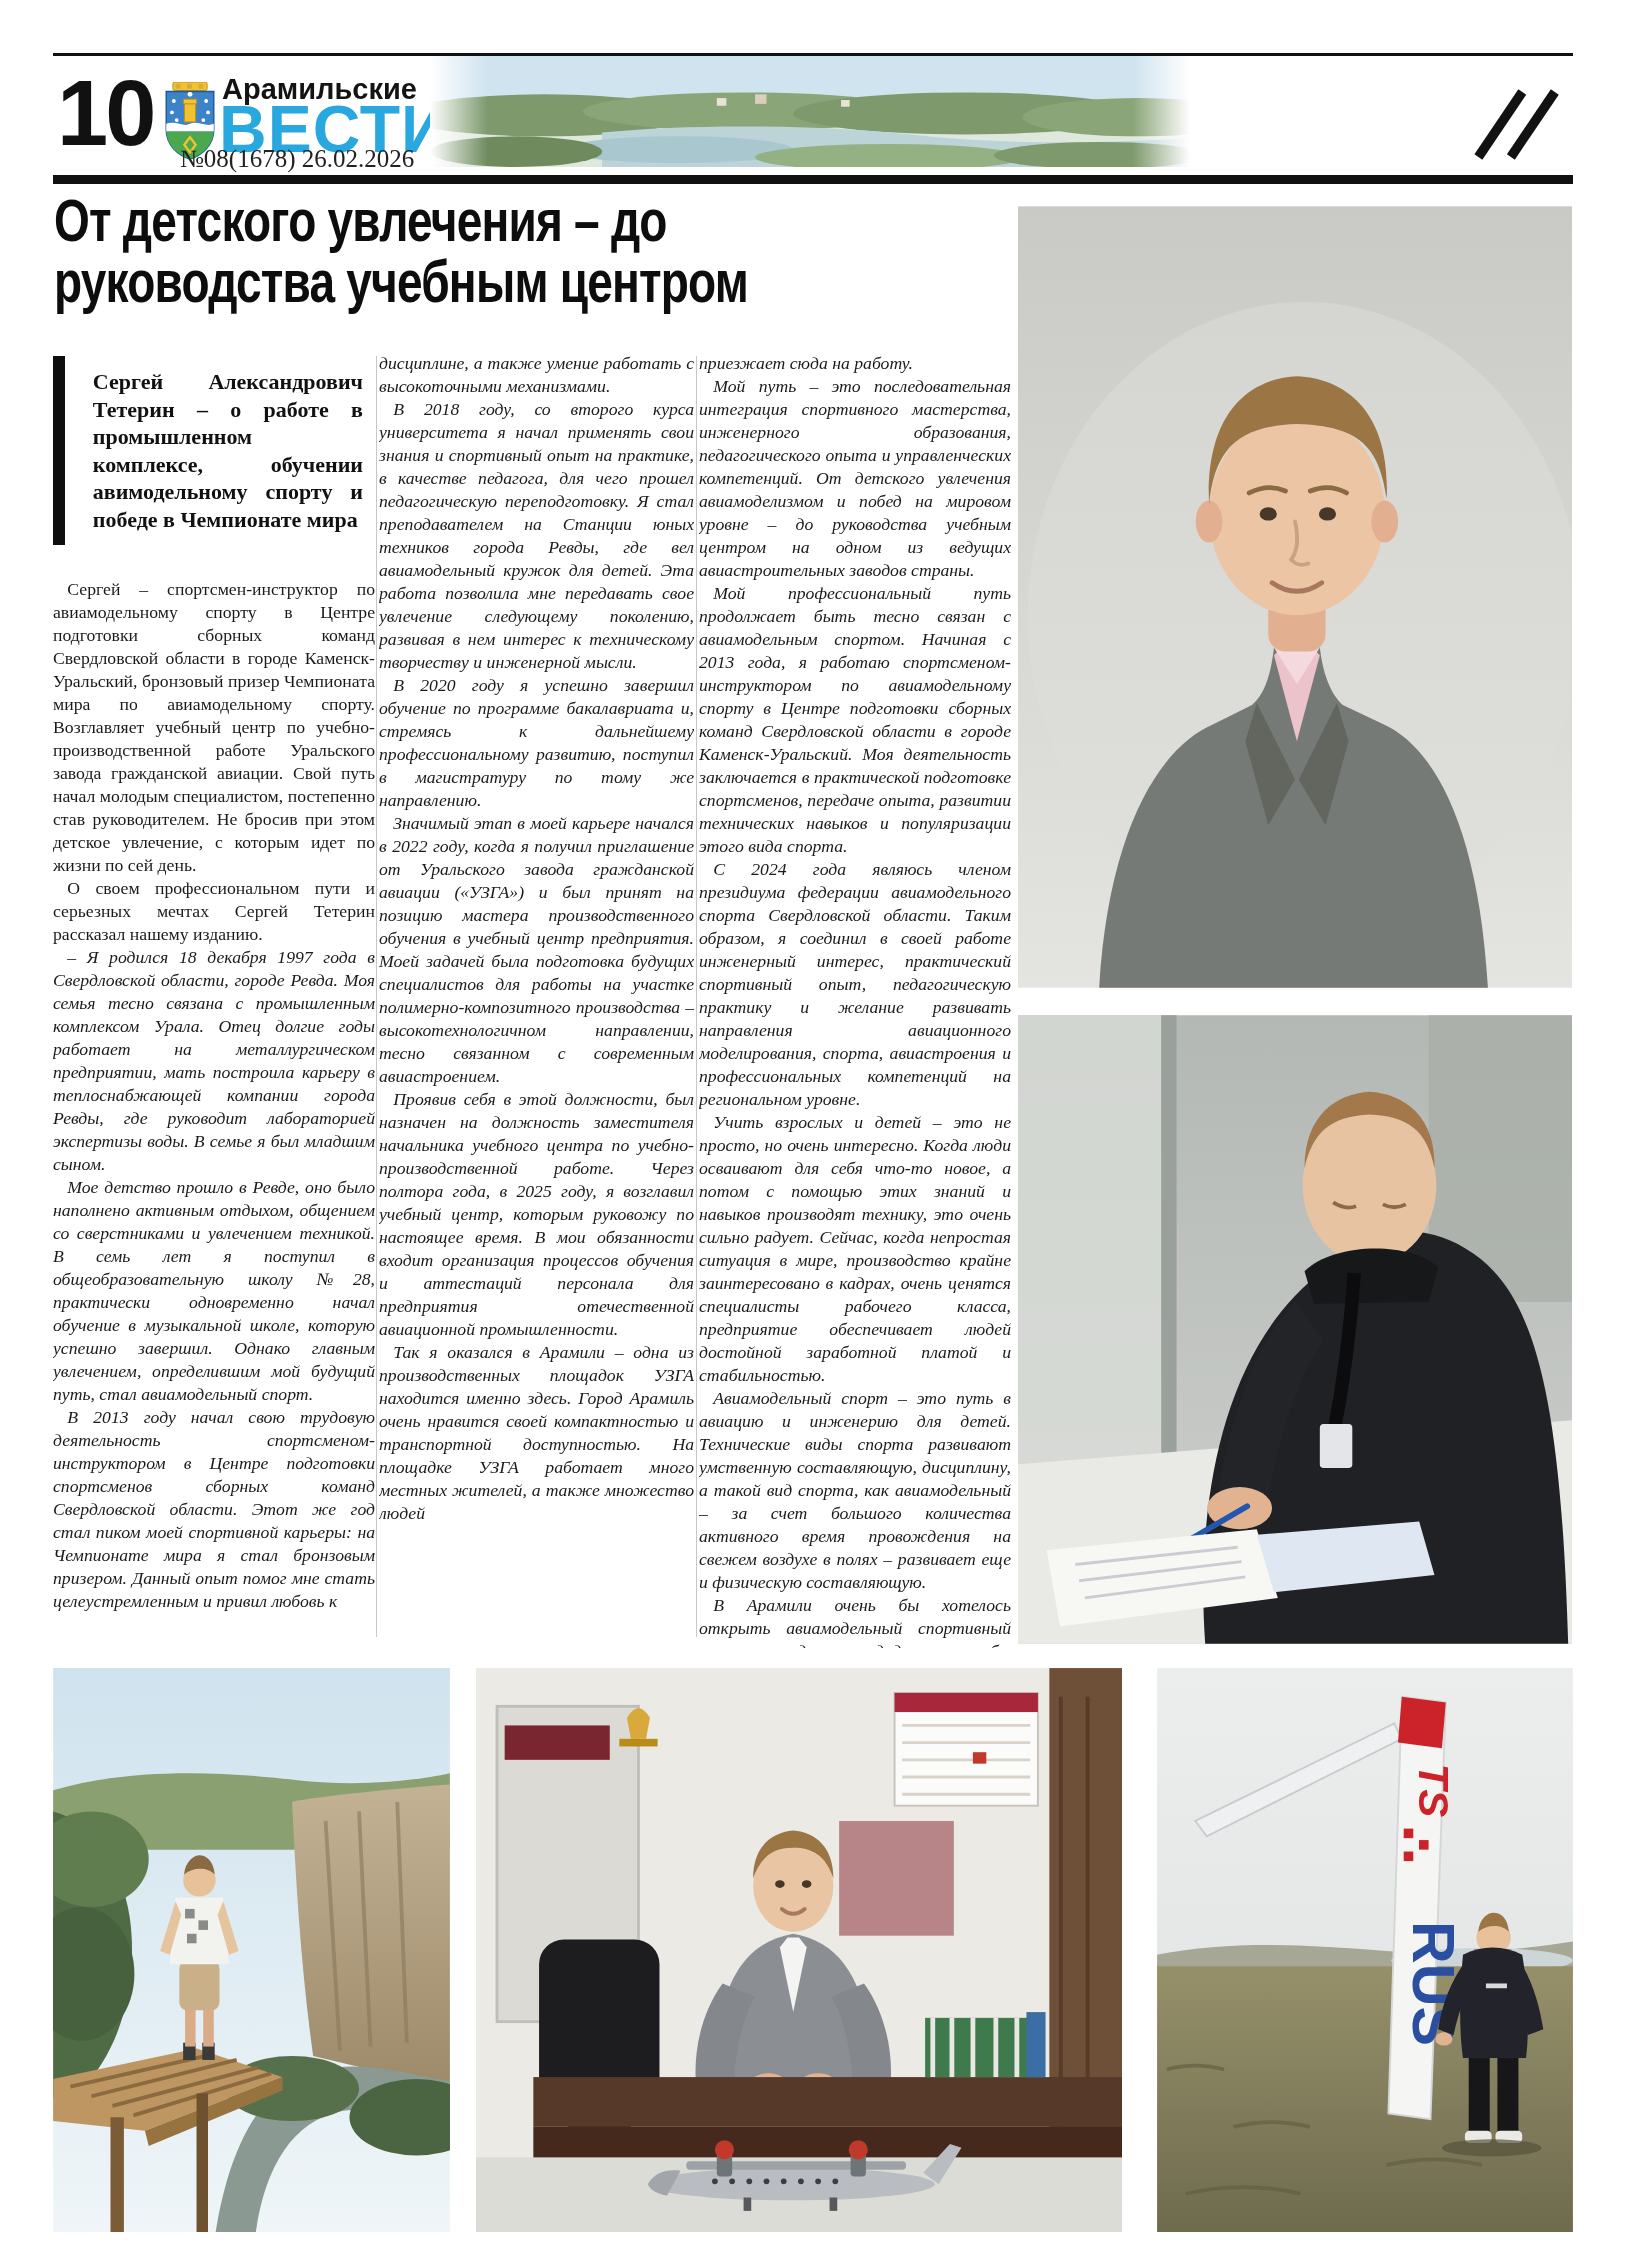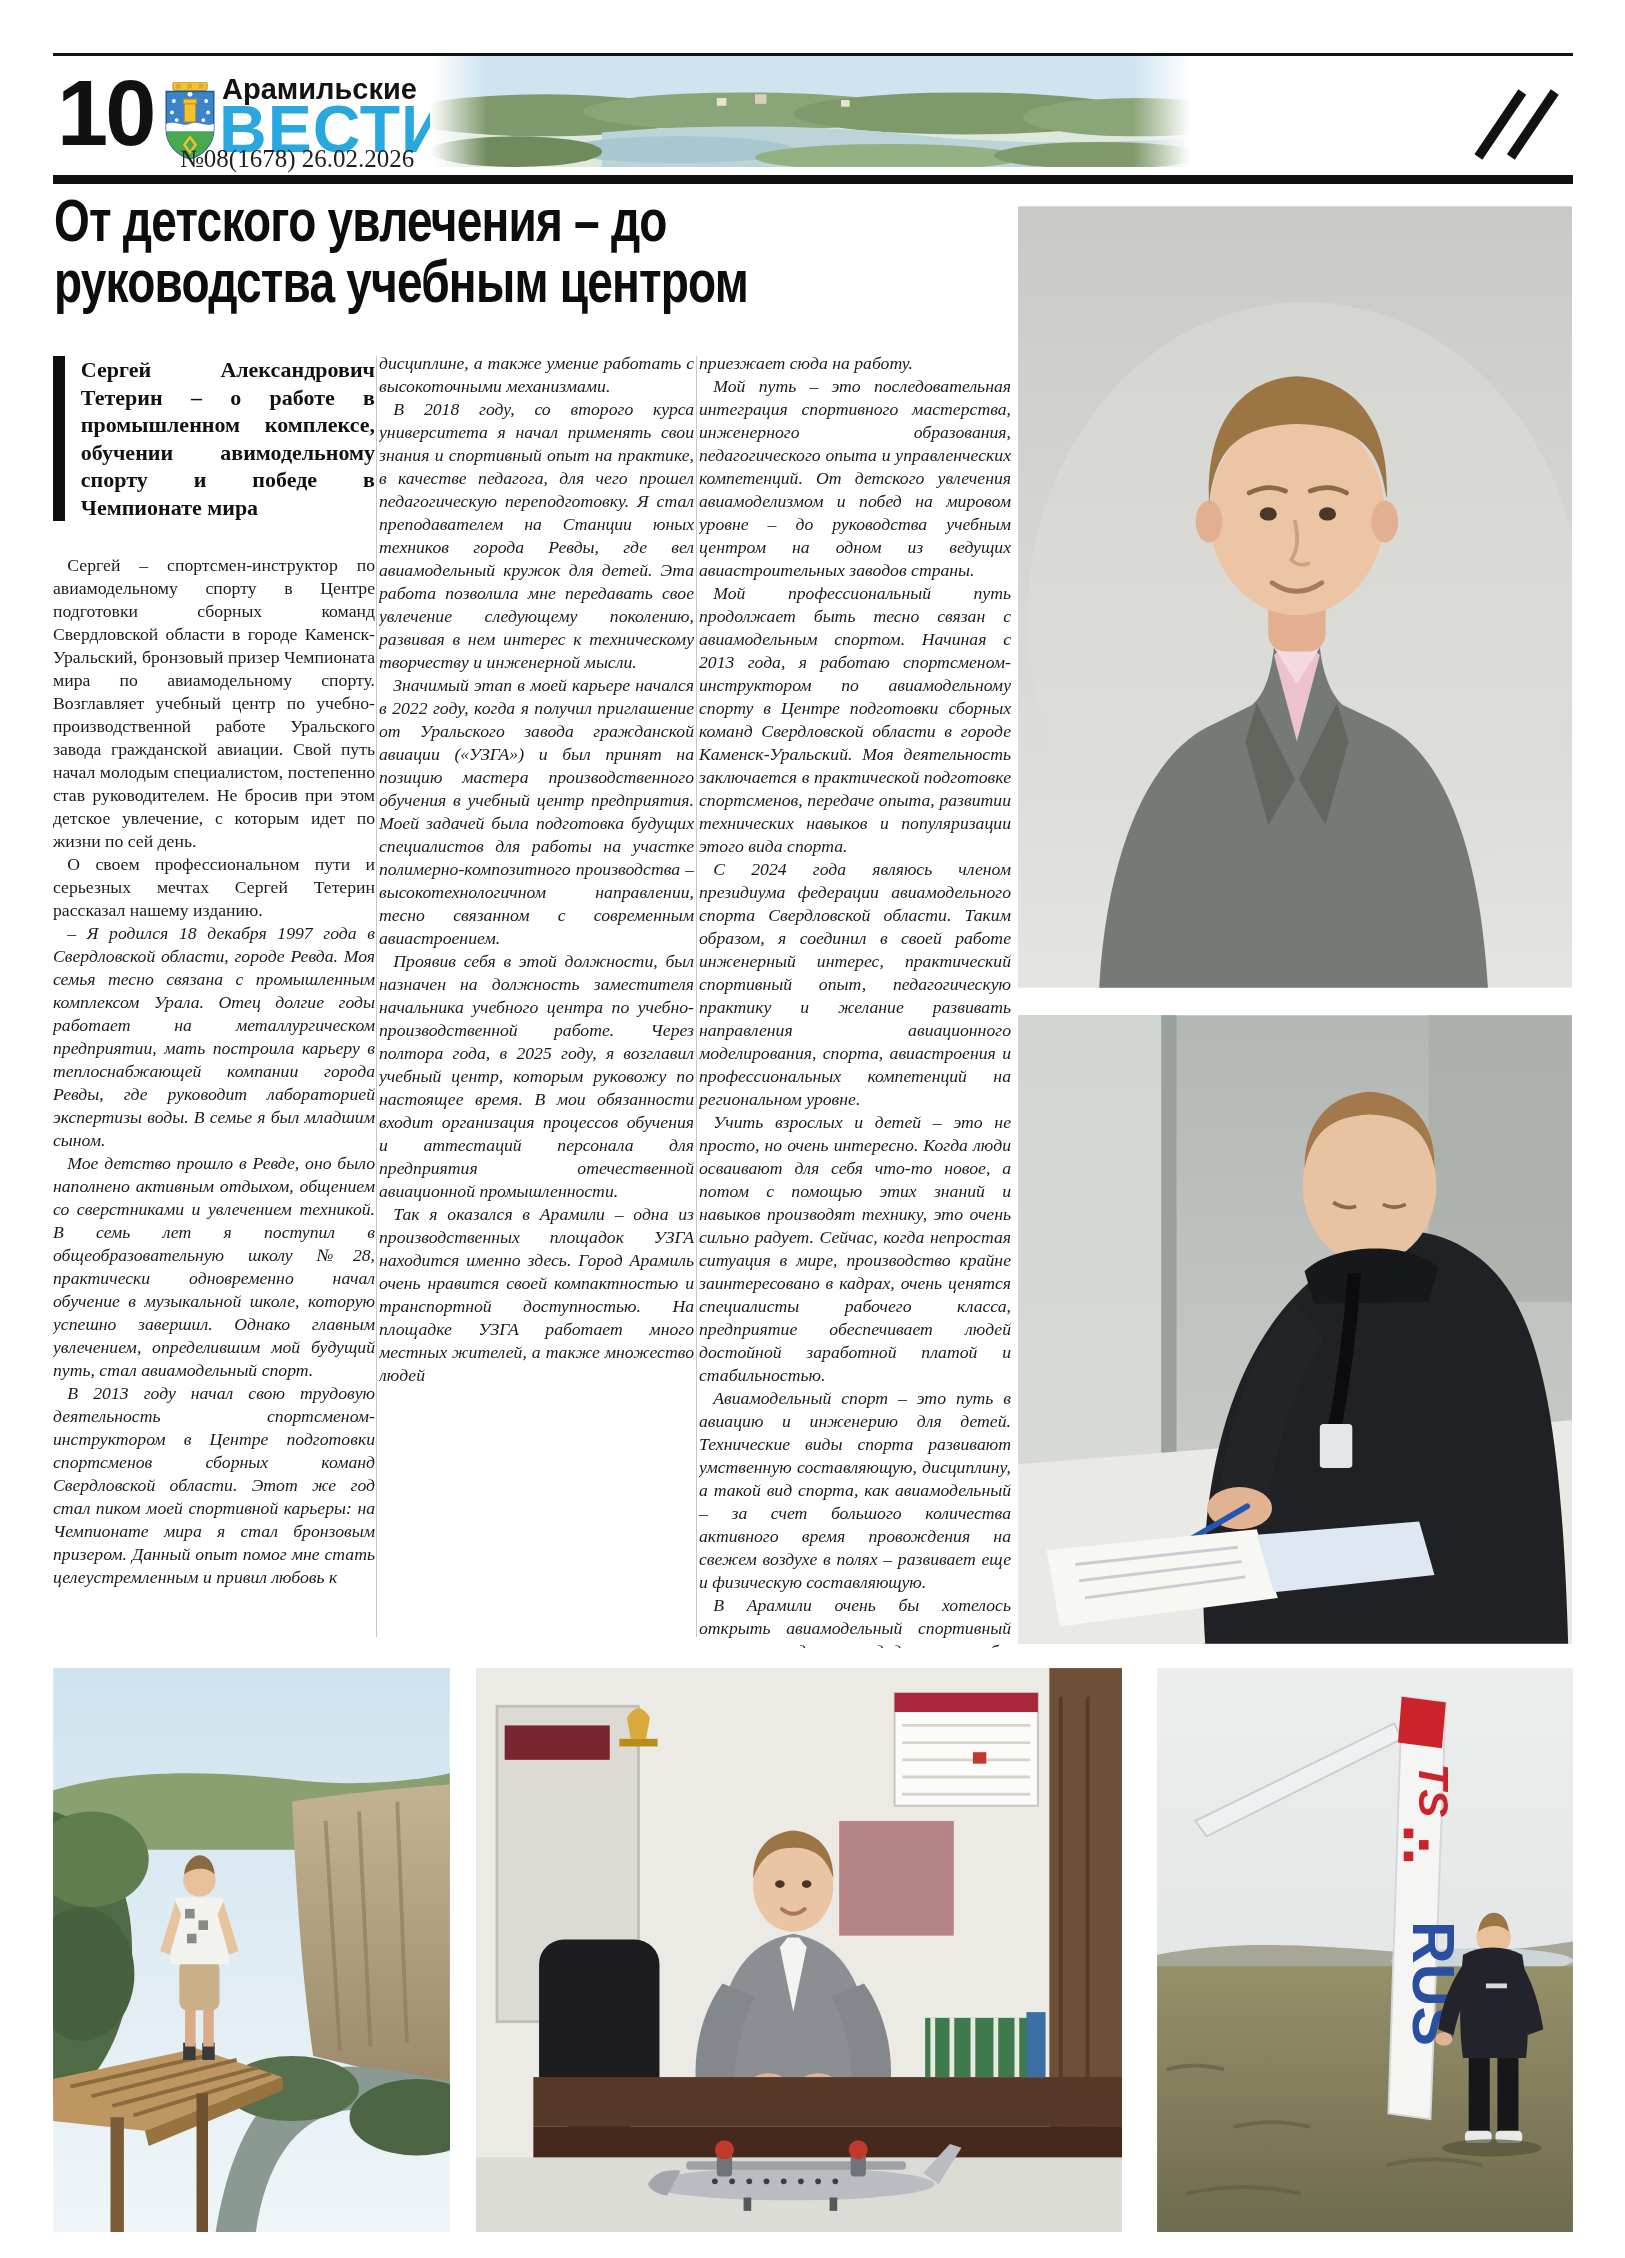--- a/index.html
+++ b/index.html
@@ -25,21 +25,21 @@
             transform:scaleX(.78);transform-origin:left top;white-space:nowrap;}
   
   .col{position:absolute;top:352px;overflow:hidden;}
   .col1{left:53px;top:356px;width:322px;height:1287px;}
   .col2{left:379px;width:315px;height:1296px;}
   .col3{left:699px;width:312px;height:1296px;}
   .colrule{position:absolute;top:356px;width:1px;height:1281px;background:#c7c7c7;}
   .r1{left:376px;} .r2{left:696px;}
   .lede{display:flex;margin-bottom:32.5px;}
   .lede-bar{flex:none;width:11.5px;background:#0e0e0e;margin-right:16.3px;}
-  .lede p{margin:0;font-weight:bold;font-size:22px;line-height:1.25;text-align:justify;color:#111;}
+  .lede p{margin:12px;font-weight:bold;font-size:22px;line-height:1.25;text-align:justify;color:#111;}
   .para{margin:0;font-size:17.7px;line-height:23px;text-align:justify;text-indent:14.3px;}
   .para.italic{font-style:italic;}
   .para.noindent{text-indent:0;}
   
   figure{margin:0;position:absolute;}
   figure svg{display:block;}
   .ph-portrait{left:1018px;top:206px;}
   .ph-desk{left:1018px;top:1015px;}
   .ph-cliff{left:53px;top:1668px;}
   .ph-office{left:476px;top:1668px;}
@@ -132,20 +132,21 @@
         <p class="para">Сергей – спортсмен-инструктор по авиамодельному спорту в Центре подготовки сборных команд Свердловской области в городе Каменск-Уральский, бронзовый призер Чемпионата мира по авиамодельному спорту. Возглавляет учебный центр по учебно-производственной работе Уральского завода гражданской авиации. Свой путь начал молодым специалистом, постепенно став руководителем. Не бросив при этом детское увлечение, с которым идет по жизни по сей день.</p>
         <p class="para">О своем профессиональном пути и серьезных мечтах Сергей Тетерин рассказал нашему изданию.</p>
         <p class="para italic">– Я родился 18 декабря 1997 года в Свердловской области, городе Ревда. Моя семья тесно связана с промышленным комплексом Урала. Отец долгие годы работает на металлургическом предприятии, мать построила карьеру в теплоснабжающей компании города Ревды, где руководит лабораторией экспертизы воды. В семье я был младшим сыном.</p>
         <p class="para italic">Мое детство прошло в Ревде, оно было наполнено активным отдыхом, общением со сверстниками и увлечением техникой. В семь лет я поступил в общеобразовательную школу №28, практически одновременно начал обучение в музыкальной школе, которую успешно завершил. Однако главным увлечением, определившим мой будущий путь, стал авиамодельный спорт.</p>
         <p class="para italic">В 2013 году начал свою трудовую деятельность спортсменом-инструктором в Центре подготовки спортсменов сборных команд Свердловской области. Этот же год стал пиком моей спортивной карьеры: на Чемпионате мира я стал бронзовым призером. Данный опыт помог мне стать целеустремленным и привил любовь к</p>
       </div>
   </div>
   <div class="col col2">
       <p class="para italic noindent">дисциплине, а также умение работать с высокоточными механизмами.</p>
       <p class="para italic">В 2018 году, со второго курса университета я начал применять свои знания и спортивный опыт на практике, в качестве педагога, для чего прошел педагогическую переподготовку. Я стал преподавателем на Станции юных техников города Ревды, где вел авиамодельный кружок для детей. Эта работа позволила мне передавать свое увлечение следующему поколению, развивая в нем интерес к техническому творчеству и инженерной мысли.</p>
+      <p class="para italic">В 2020 году я успешно завершил обучение по программе бакалавриата и, стремясь к дальнейшему профессиональному развитию, поступил в магистратуру по тому же направлению.</p>
       <p class="para italic">Значимый этап в моей карьере начался в 2022 году, когда я получил приглашение от Уральского завода гражданской авиации («УЗГА») и был принят на позицию мастера производственного обучения в учебный центр предприятия. Моей задачей была подготовка будущих специалистов для работы на участке полимерно-композитного производства – высокотехнологичном направлении, тесно связанном с современным авиастроением.</p>
       <p class="para italic">Проявив себя в этой должности, был назначен на должность заместителя начальника учебного центра по учебно-производственной работе. Через полтора года, в 2025 году, я возглавил учебный центр, которым руковожу по настоящее время. В мои обязанности входит организация процессов обучения и аттестаций персонала для предприятия отечественной авиационной промышленности.</p>
       <p class="para italic">Так я оказался в Арамили – одна из производственных площадок УЗГА находится именно здесь. Город Арамиль очень нравится своей компактностью и транспортной доступностью. На площадке УЗГА работает много местных жителей, а также множество людей</p>
     </div>
   <div class="col col3">
       <p class="para italic noindent">приезжает сюда на работу.</p>
       <p class="para italic">Мой путь – это последовательная интеграция спортивного мастерства, инженерного образования, педагогического опыта и управленческих компетенций. От детского увлечения авиамоделизмом и побед на мировом уровне – до руководства учебным центром на одном из ведущих авиастроительных заводов страны.</p>
       <p class="para italic">Мой профессиональный путь продолжает быть тесно связан с авиамодельным спортом. Начиная с 2013 года, я работаю спортсменом-инструктором по авиамодельному спорту в Центре подготовки сборных команд Свердловской области в городе Каменск-Уральский. Моя деятельность заключается в практической подготовке спортсменов, передаче опыта, развитии технических навыков и популяризации этого вида спорта.</p>
       <p class="para italic">С 2024 года являюсь членом президиума федерации авиамодельного спорта Свердловской области. Таким образом, я соединил в своей работе инженерный интерес, практический спортивный опыт, педагогическую практику и желание развивать направления авиационного моделирования, спорта, авиастроения и профессиональных компетенций на региональном уровне.</p>
       <p class="para italic">Учить взрослых и детей – это не просто, но очень интересно. Когда люди осваивают для себя что-то новое, а потом с помощью этих знаний и навыков производят технику, это очень сильно радует. Сейчас, когда непростая ситуация в мире, производство крайне заинтересовано в кадрах, очень ценятся специалисты рабочего класса, предприятие обеспечивает людей достойной заработной платой и стабильностью.</p>

